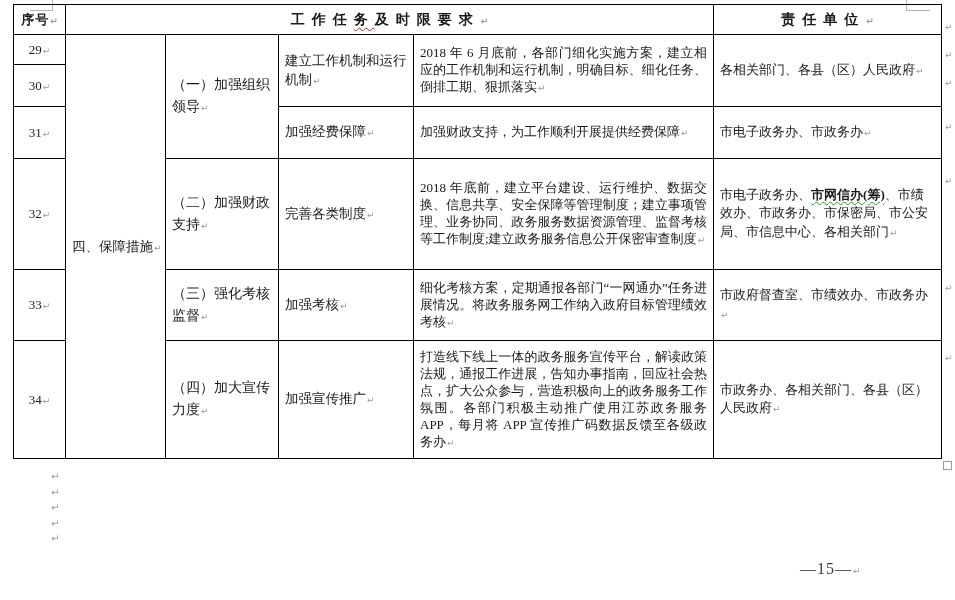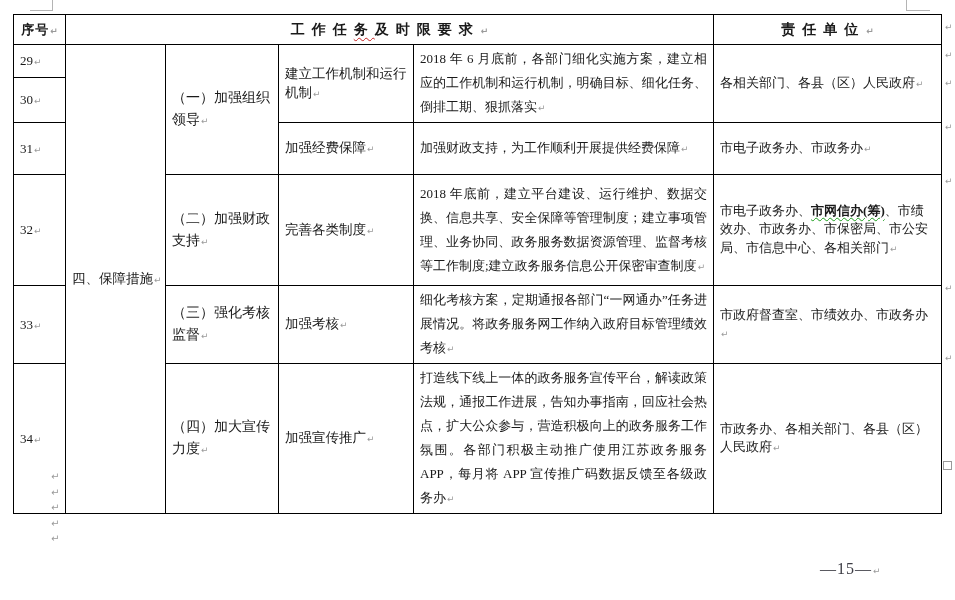--- a/index.html
+++ b/index.html
@@ -6,44 +6,44 @@
   .screen{
     position:relative;width:955px;height:600px;background:#ffffff;overflow:hidden;
     font-family:"Liberation Serif","DejaVu Serif",serif;color:#1a1a1a;
   }
   
   .crop-left{position:absolute;left:30px;top:0;width:22px;height:10px;
     border-right:1px solid #b4b4b4;border-bottom:1px solid #b4b4b4;}
   .crop-right{position:absolute;left:906px;top:0;width:23px;height:10px;
     border-left:1px solid #b4b4b4;border-bottom:1px solid #b4b4b4;}
   
-  table.doc{position:absolute;left:13px;top:14px;width:928px;border-collapse:collapse;table-layout:fixed;}
+  table.doc{position:absolute;left:13px;top:4px;width:928px;border-collapse:collapse;table-layout:fixed;}
   table.doc td{border:1px solid #000;vertical-align:middle;padding:2px 6px;overflow:hidden;}
-  td.no{font-size:13px;padding:0;}
+  td.no{text-align:center;font-size:13px;padding:0;}
   td.hdr{text-align:center;font-weight:bold;font-size:14px;}
   .hdr-sp{letter-spacing:7px;}
   .hdr-sp-sm{letter-spacing:1px;font-size:13px;}
   td.cat{font-size:13.5px;white-space:nowrap;padding:0;}
   td.sub{font-size:14px;line-height:22px;}
   td.task{font-size:13.5px;line-height:19px;}
-  td.req{font-size:13px;line-height:24px;text-align:justify;text-align-last:left;padding:3px 6px;}
+  td.req{font-size:13px;line-height:17px;text-align:justify;text-align-last:left;padding:3px 6px;}
   td.unit{font-size:13px;line-height:18.5px;margin-top:16px;}
   
   .pilcrow{color:#9a9a9a;font-size:9px;font-family:"DejaVu Sans",sans-serif;padding-left:1px;vertical-align:baseline;}
   .edge-mark span,.below-marks span{display:block;}
   .em1{position:absolute;left:944px;}
   .below-marks{position:absolute;left:50px;top:471px;}
   .below-marks .pilcrow{display:block;height:15.6px;font-size:10px;}
   
   .sq-red{text-decoration:underline wavy #c32222 1px;text-underline-offset:3px;}
   .sq-green{text-decoration:underline wavy #1e9e1e 1px;text-underline-offset:2px;font-weight:bold;}
   
   .resize-handle{position:absolute;left:943px;top:461px;width:7px;height:7px;border:1px solid #9a9a9a;background:#fff;}
   
-  .page-number{position:absolute;left:820px;top:560px;font-size:16px;color:#3c3c44;letter-spacing:1px;}
+  .page-number{position:absolute;left:800px;top:560px;font-size:16px;color:#3c3c44;letter-spacing:1px;}
 </style>
 </head>
 <body>
 
 <div class="screen">
 
   <div class="crop-left"></div>
   <div class="crop-right"></div>
 
   <table class="doc">

